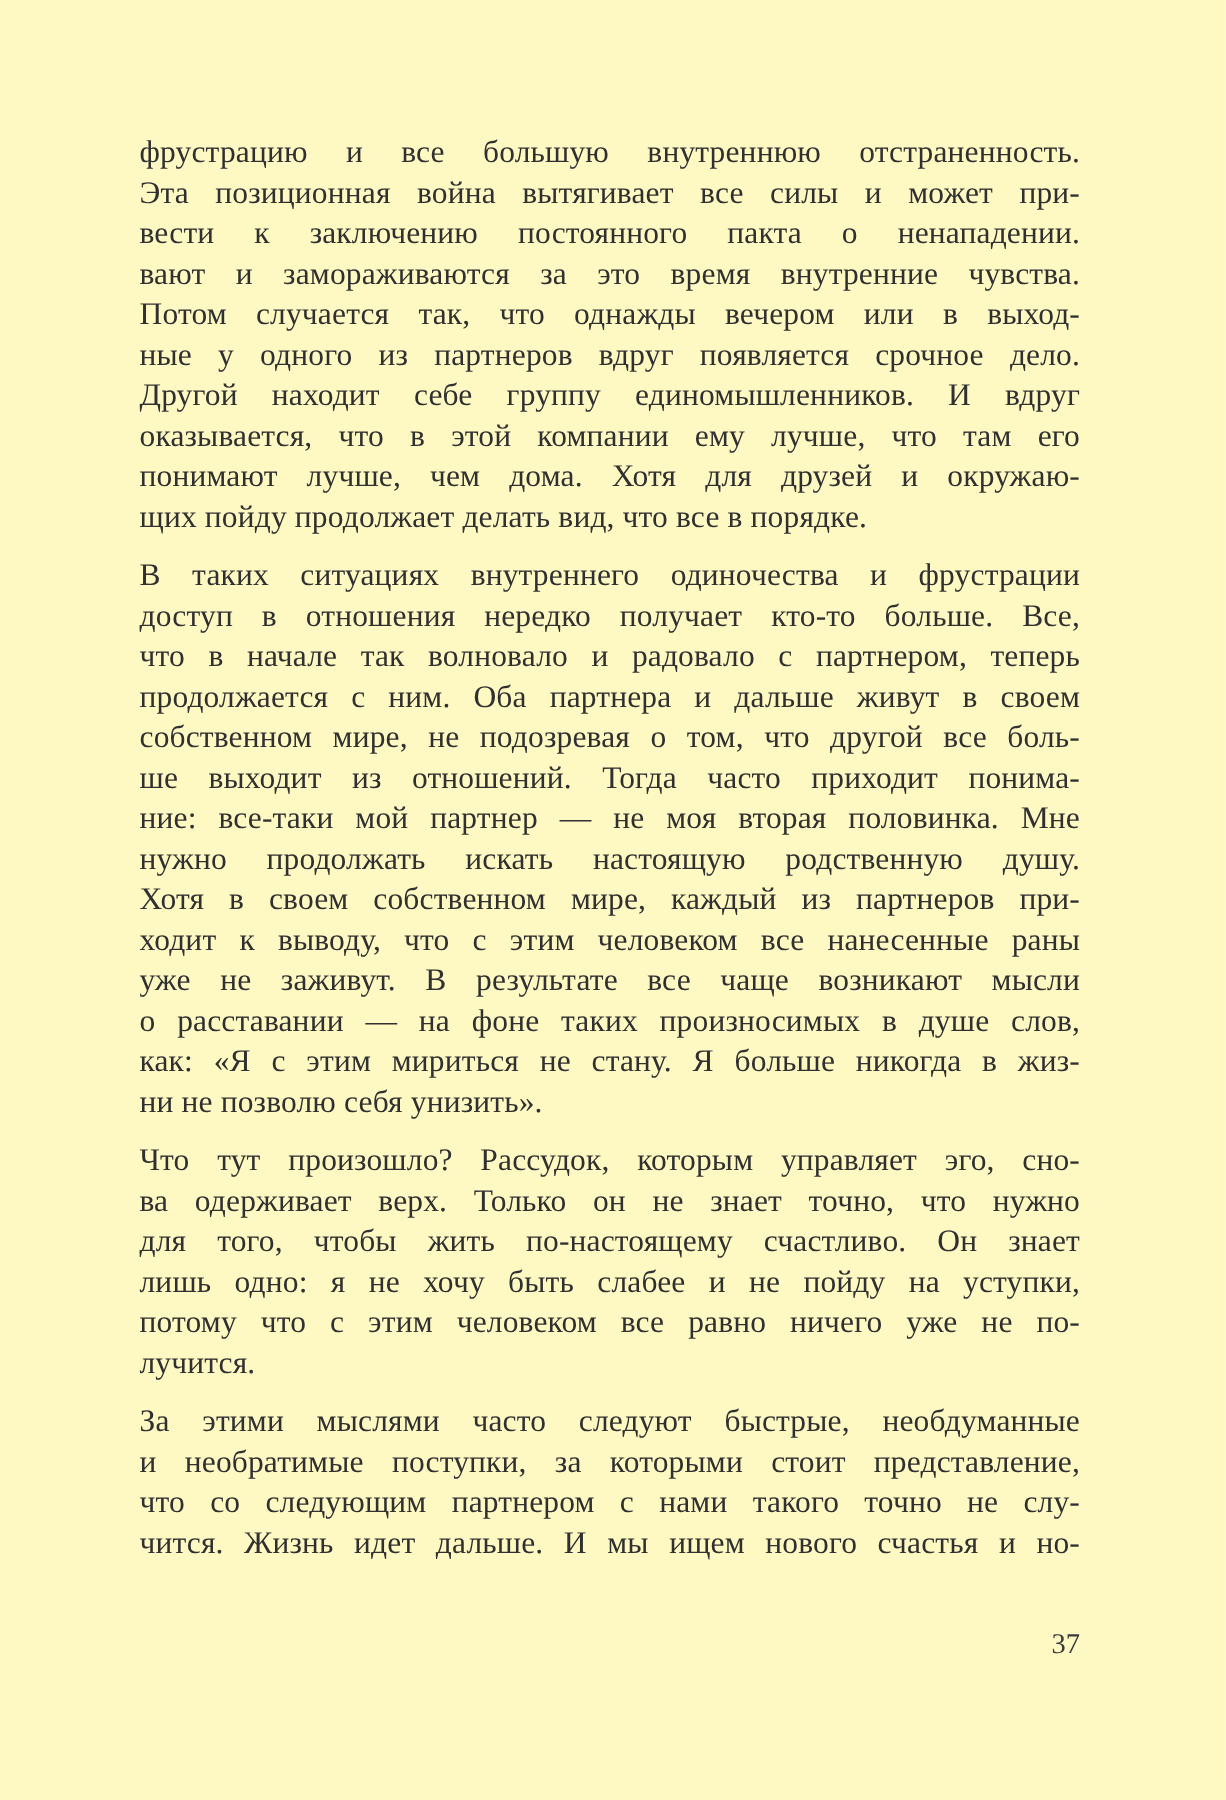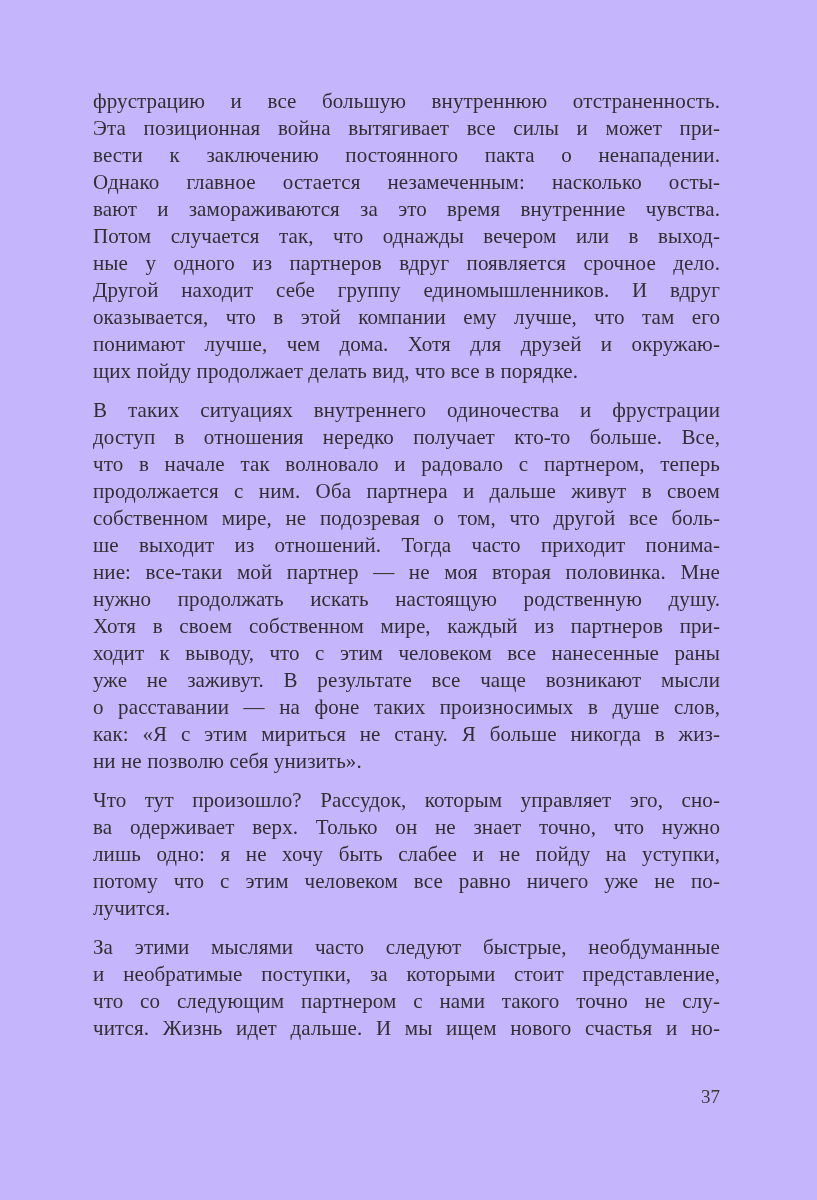--- a/index.html
+++ b/index.html
@@ -11,21 +11,21 @@
     height: 1200px;
     background: #ffffff;
     position: relative;
     overflow: hidden;
     font-family: "Liberation Serif", "DejaVu Serif", serif;
     color: #303030;
   }
   .book-page {
     position: absolute;
     inset: 0;
-    background: #c4b5fd;
+    background: #fef9c3;
   }
   .page-text {
     position: absolute;
     left: 93px;
     top: 88px;
     width: 627px;
   }
   .paragraph {
     margin: 0 0 12px 0;
   }
@@ -52,21 +52,20 @@
 </style>
 </head>
 <body>
 
 <div class="book-page">
   <main class="page-text">
       <div class="paragraph">
         <div class="line">фрустрацию и все большую внутреннюю отстраненность.</div>
         <div class="line">Эта позиционная война вытягивает все силы и может при-</div>
         <div class="line">вести к заключению постоянного пакта о ненападении.</div>
-        <div class="line">Однако главное остается незамеченным: насколько осты-</div>
         <div class="line">вают и замораживаются за это время внутренние чувства.</div>
         <div class="line">Потом случается так, что однажды вечером или в выход-</div>
         <div class="line">ные у одного из партнеров вдруг появляется срочное дело.</div>
         <div class="line">Другой находит себе группу единомышленников. И вдруг</div>
         <div class="line">оказывается, что в этой компании ему лучше, что там его</div>
         <div class="line">понимают лучше, чем дома. Хотя для друзей и окружаю-</div>
         <div class="line line-end">щих пойду продолжает делать вид, что все в порядке.</div>
       </div>
       <div class="paragraph">
         <div class="line">В таких ситуациях внутреннего одиночества и фрустрации</div>
@@ -80,20 +79,21 @@
         <div class="line">Хотя в своем собственном мире, каждый из партнеров при-</div>
         <div class="line">ходит к выводу, что с этим человеком все нанесенные раны</div>
         <div class="line">уже не заживут. В результате все чаще возникают мысли</div>
         <div class="line">о расставании — на фоне таких произносимых в душе слов,</div>
         <div class="line">как: «Я с этим мириться не стану. Я больше никогда в жиз-</div>
         <div class="line line-end">ни не позволю себя унизить».</div>
       </div>
       <div class="paragraph">
         <div class="line">Что тут произошло? Рассудок, которым управляет эго, сно-</div>
         <div class="line">ва одерживает верх. Только он не знает точно, что нужно</div>
+        <div class="line">для того, чтобы жить по-настоящему счастливо. Он знает</div>
         <div class="line">лишь одно: я не хочу быть слабее и не пойду на уступки,</div>
         <div class="line">потому что с этим человеком все равно ничего уже не по-</div>
         <div class="line line-end">лучится.</div>
       </div>
       <div class="paragraph">
         <div class="line">За этими мыслями часто следуют быстрые, необдуманные</div>
         <div class="line">и необратимые поступки, за которыми стоит представление,</div>
         <div class="line">что со следующим партнером с нами такого точно не слу-</div>
         <div class="line">чится. Жизнь идет дальше. И мы ищем нового счастья и но-</div>
       </div>

